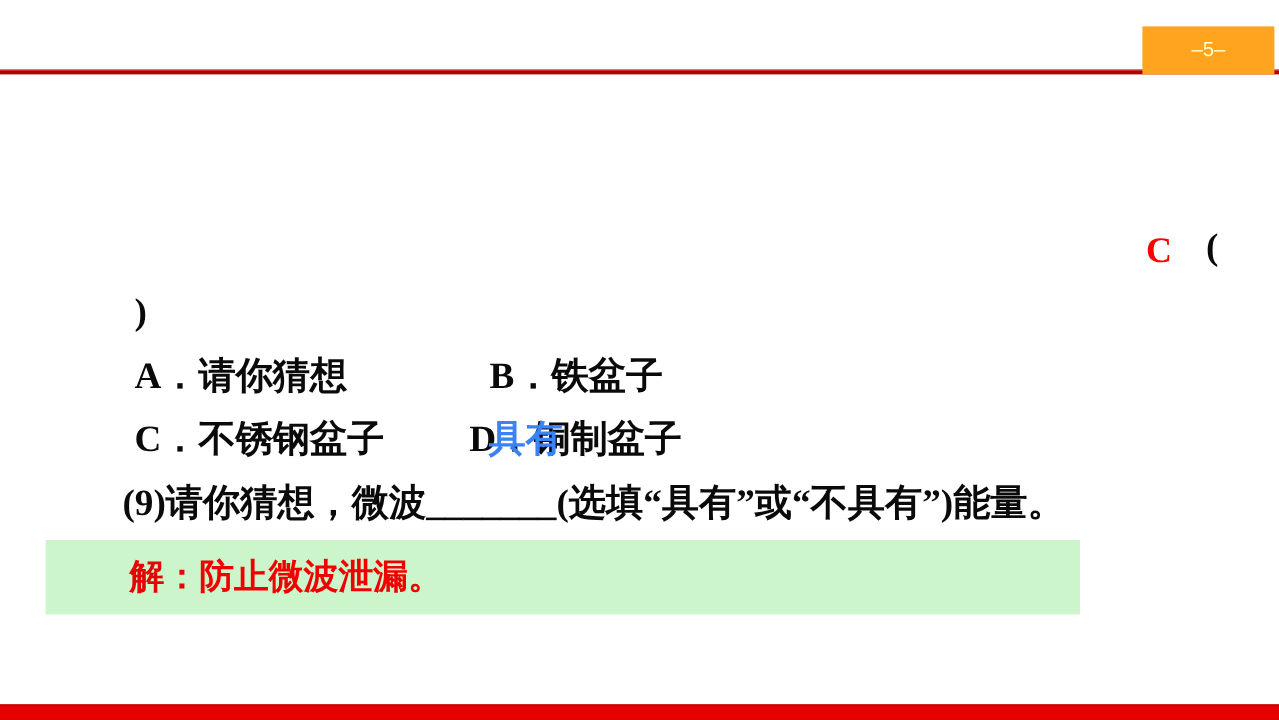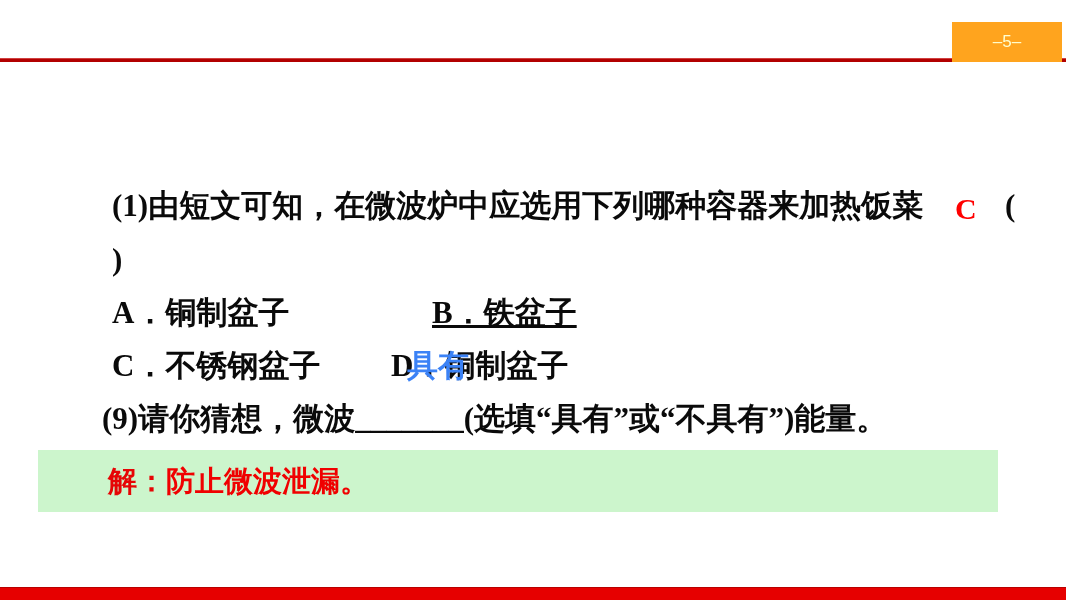--- a/index.html
+++ b/index.html
@@ -44,34 +44,34 @@
   .l1 { left: 112px; top: 186px; }
   .answer-c {
     position: absolute; left: 955px; top: 192px;
     color: #ff0000; font-weight: bold; font-size: 30px;
     font-family: "Liberation Serif", "DejaVu Serif", serif;
   }
   .bracket-open { left: 1005px; top: 186px; }
   .l2 { left: 112px; top: 240px; }
   .l3 { top: 293px; left: 0; width: 1066px; }
   .optA { position: absolute; left: 112px; }
-  .optB { position: absolute; left: 432px; text-decoration: underline; }
+  .optB { position: absolute; left: 408px; }
   .l4 { top: 346px; left: 0; width: 1066px; }
   .optC { position: absolute; left: 112px; }
   .optD { position: absolute; left: 363px; margin-left: 28px; }
   .overlay-red {
     position: absolute; left: 16px; top: 0px;
     color: #3b82f6;
   }
   .l5 { left: 102px; top: 399px; }
 
   
   .answer-box {
     position: absolute; left: 38px; top: 450px;
-    width: 960px; height: 62px;
+    width: 862px; height: 62px;
     background: #ccf5cc;
   }
   .answer-box .inner {
     position: absolute; left: 70px; top: 0;
     height: 62px; line-height: 62px;
     font-size: 29px; font-weight: bold;
     white-space: nowrap;
   }
   .sol-label { color: #e60505; }
   .sol-text  { color: #f00000; }
@@ -88,28 +88,27 @@
 <body>
 
 <div class="slide">
 
   <div class="top-rule"></div>
 
   <div class="page-badge">
     <span>–5–</span>
   </div>
 
-  <div class="q-line l1">(1)由短文可知，在微波炉中应选用下列哪种容器来加热饭菜</div>
   <span class="answer-c">C</span>
   <div class="q-line bracket-open">(</div>
 
   <div class="q-line l2">)</div>
 
   <div class="q-line l3">
-    <span class="optA">A．铜制盆子</span>
+    <span class="optA">A．请你猜想</span>
     <span class="optB">B．铁盆子</span>
   </div>
 
   <div class="q-line l4">
     <span class="optC">C．不锈钢盆子</span>
     <span class="optD">
       <span>D．铜制盆子</span>
       <span class="overlay-red">具有</span>
     </span>
   </div>

